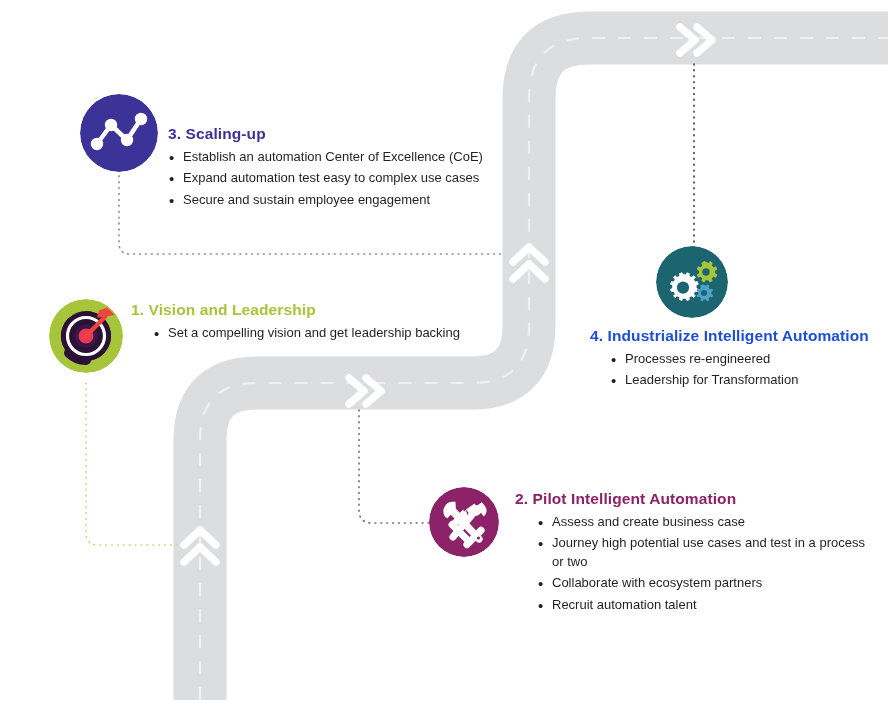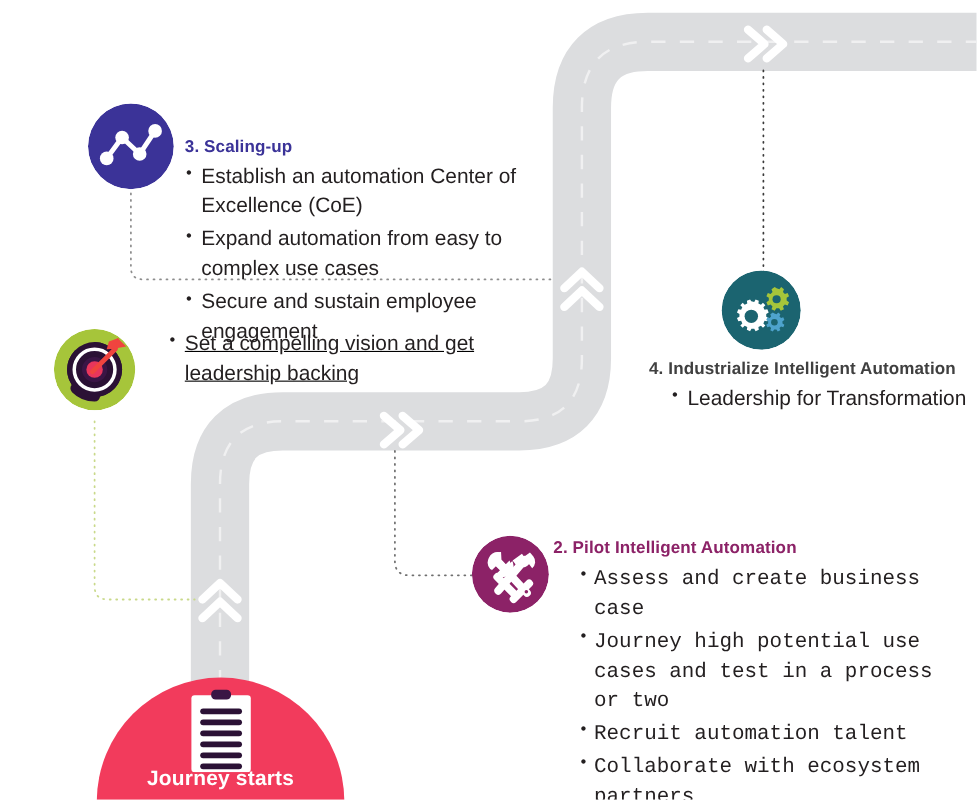--- a/index.html
+++ b/index.html
@@ -39,21 +39,21 @@
     white-space: pre-line;
   }
   .bullets {
     list-style: none;
     margin: 0;
     padding: 0;
   }
   .bullets li {
     position: relative;
     padding-left: 15px;
-    font-size: 19px;
+    font-size: 13px;
     line-height: 1.42;
     color: #231f20;
     margin-bottom: 3px;
   }
   .bullets li::before {
     content: "\2022";
     position: absolute;
     left: 1px;
     top: -1px;
     font-size: 15px;
@@ -66,28 +66,28 @@
 
   
   #step1 { left: 49px; top: 299px; width: 470px; }
   #step1 .txt { position: absolute; left: 82px; top: 1px; width: 390px; }
   #step1 .step-title { color: #a6c53a; }
 
   
   #step4 { left: 590px; top: 246px; width: 290px; }
   #step4 .icon-circle { left: 66px; top: 0; }
   #step4 .txt { position: absolute; left: 0px; top: 80px; width: 290px; }
-  #step4 .step-title { color: #404040; }
+  #step4 .step-title { color: #1d4ed8; }
   #step4 .bullets { margin-left: 20px; }
 
   
   #step2 { left: 429px; top: 487px; width: 430px; }
-  #step2 .txt { position: absolute; left: 74px; top: 2px; width: 350px; }
+  #step2 .txt { position: absolute; left: 86px; top: 2px; width: 350px; }
   #step2 .step-title { color: #8c2267; }
-  #step2 .bullets { margin-left: 22px; font-family: Liberation Mono, monospace; }
+  #step2 .bullets { margin-left: 22px; }
 
   
   #journey {
     position: absolute;
     left: 88px;
     top: 616px;
     width: 225px;
     height: 112px;
   }
   #journey .dome {
@@ -179,41 +179,42 @@
       <polyline points="17,50 31,31 47,46 61,25" fill="none" stroke="#ffffff" stroke-width="4.5" stroke-linejoin="round" stroke-linecap="round"></polyline>
       <circle cx="17" cy="50" r="6.2" fill="#ffffff"></circle>
       <circle cx="31" cy="31" r="6.2" fill="#ffffff"></circle>
       <circle cx="47" cy="46" r="6.2" fill="#ffffff"></circle>
       <circle cx="61" cy="25" r="6.2" fill="#ffffff"></circle>
     </svg>
     <div class="txt">
       <div class="step-title">3. Scaling-up</div>
       <ul class="bullets">
         <li>Establish an automation Center of Excellence (CoE)</li>
-        <li>Expand automation from easy to complex use cases</li>
+        <li>Expand automation test easy to complex use cases</li>
         <li>Secure and sustain employee engagement</li>
       </ul>
     </div>
   </div>
 
   <div class="node" id="step1">
     <svg class="icon-circle" width="74" height="74" viewBox="0 0 74 74" style="left:0;top:0;">
       <circle cx="37" cy="37" r="37" fill="#a6c53a"></circle>
       <path d="M37 12 a25 25 0 1 1 -17.7 7.3 L30 30 a10 10 0 1 0 7 -3 Z" fill="#2b1135"></path>
       <circle cx="37" cy="37" r="25" fill="#2b1135"></circle>
       <path d="M20 54 a24 24 0 0 0 17 7" fill="none" stroke="#2b1135" stroke-width="10" stroke-linecap="round"></path>
       <circle cx="37" cy="37" r="18.5" fill="none" stroke="#ffffff" stroke-width="3.2"></circle>
       <circle cx="37" cy="37" r="11.5" fill="#3a1545"></circle>
       <circle cx="37" cy="37" r="7.5" fill="#e8365c"></circle>
       <line x1="35" y1="39" x2="56" y2="18" stroke="#f0443f" stroke-width="4.4" stroke-linecap="round"></line>
       <path d="M56 18 l-8 0.5 l2 -7 l8.8 -3.2 l-1 9 Z" fill="#f0443f"></path>
       <path d="M57.8 8.3 l-1.2 9.3 l9.2 -1.6 Z" fill="#f0443f"></path>
     </svg>
     <div class="txt">
-      <ul class="bullets" style="margin-left:22px;text-decoration:underline;">
+      <div class="step-title">1. Vision and Leadership</div>
+      <ul class="bullets" style="margin-left:22px;">
         <li>Set a compelling vision and get leadership backing</li>
       </ul>
     </div>
   </div>
 
   <div class="node" id="step4">
     <svg class="icon-circle" width="72" height="72" viewBox="0 0 72 72">
       <circle cx="36" cy="36" r="36" fill="#1b6470"></circle>
 
       <g fill="#ffffff" transform="translate(27,39)">
@@ -241,20 +242,21 @@
                  L11.2,-6.4 L12.6,-3 L10.2,-1.4 L10.2,1.4 L12.6,3 L11.2,6.4 L8.4,5.3
                  L6.4,7.3 L7.5,10.1 L4.2,11.7 L2.5,9.2 L-0.3,9.2 L-2,11.7 L-5.2,10.1
                  L-4.1,7.3 L-6.1,5.3 L-8.9,6.4 L-10.3,3 L-7.9,1.4 L-7.9,-1.4
                  L-10.3,-3 L-8.9,-6.4 L-6.1,-5.3 L-4.1,-7.3 L-5.2,-10.1 L-2,-12.3 Z" transform="scale(0.72)"></path>
         <circle cx="0" cy="0" r="3" fill="#1b6470"></circle>
       </g>
     </svg>
     <div class="txt">
       <div class="step-title">4. Industrialize Intelligent Automation</div>
       <ul class="bullets">
+        <li>Processes re-engineered</li>
         <li>Leadership for Transformation</li>
       </ul>
     </div>
   </div>
 
   <div class="node" id="step2">
     <svg class="icon-circle" width="70" height="70" viewBox="0 0 70 70" style="left:0;top:0;">
       <circle cx="35" cy="35" r="35" fill="#8c2267"></circle>
 
       <g fill="#ffffff">
@@ -283,36 +285,20 @@
                  a10 10 0 0 0 13.4 -13.6 l-4.6 4.6 l-5.2 -5.2 Z"></path>
         <path d="M52.8 15.3 l-9.6 6.8 l4.8 6.4 l3.9 -2.8 l2.9 3.8 a7.6 7.6 0 0 0 1.1 -10.6 Z"></path>
         <circle cx="49.5" cy="51" r="1.6" fill="#8c2267"></circle>
       </g>
     </svg>
     <div class="txt">
       <div class="step-title">2. Pilot Intelligent Automation</div>
       <ul class="bullets">
         <li>Assess and create business case</li>
         <li>Journey high potential use cases and test in a process or two</li>
+        <li>Collaborate with ecosystem partners</li>
         <li>Recruit automation talent</li>
-        <li>Collaborate with ecosystem partners</li>
       </ul>
     </div>
   </div>
 
-  <div id="journey">
-    <div class="dome"></div>
-    <svg class="clipboard" width="58" height="76" viewBox="0 0 58 76">
-      <rect x="2" y="6" width="54" height="70" rx="3" fill="#ffffff"></rect>
-      <rect x="20" y="1" width="18" height="9" rx="4" fill="#3a1545"></rect>
-      <g fill="#2b1135">
-        <rect x="10" y="18" width="38" height="5.4" rx="2.7"></rect>
-        <rect x="10" y="28" width="38" height="5.4" rx="2.7"></rect>
-        <rect x="10" y="38" width="38" height="5.4" rx="2.7"></rect>
-        <rect x="10" y="48" width="38" height="5.4" rx="2.7"></rect>
-        <rect x="10" y="58" width="38" height="5.4" rx="2.7"></rect>
-        <rect x="10" y="68" width="38" height="5.4" rx="2.7"></rect>
-      </g>
-    </svg>
-    <div class="label">Journey starts</div>
-  </div>
 
 </div>
 
 </body></html>

